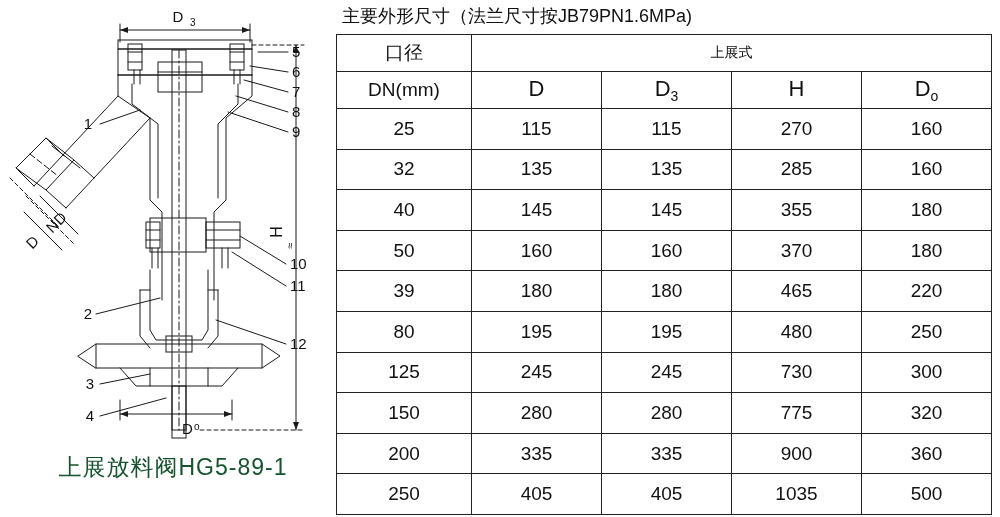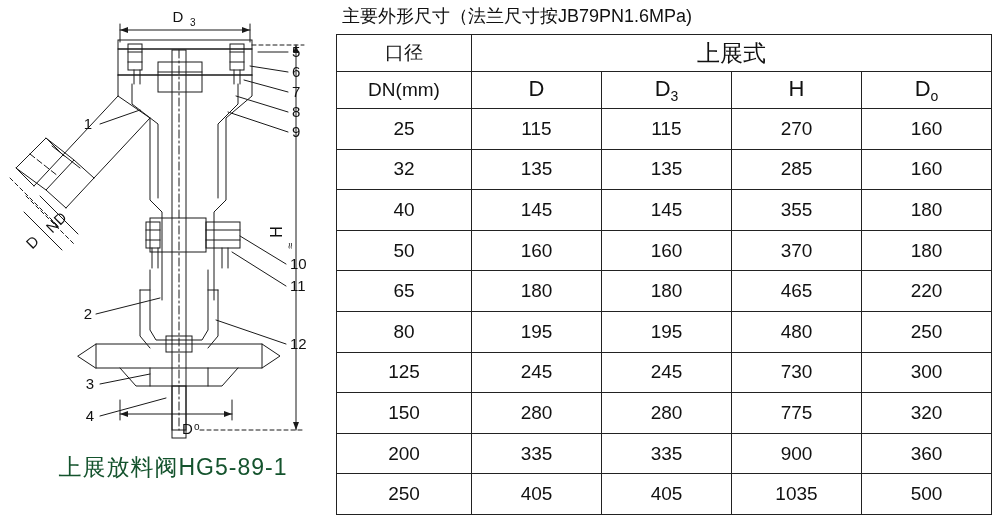--- a/index.html
+++ b/index.html
@@ -12,21 +12,21 @@
   .caption{position:absolute;left:18px;top:452px;width:310px;text-align:center;
            font-size:23px;color:#14532d;letter-spacing:1px;}
 
   
   #tablewrap{position:absolute;left:336px;top:0;width:539px;height:517px;}
   .tbl-title{font-size:18px;color:#111;padding:4px 0 6px 6px;white-space:nowrap;}
   table{border-collapse:collapse;table-layout:fixed;width:656px;}
   th,td{border:1px solid #222;text-align:center;color:#111;font-weight:normal;}
   .hdr-kj{height:34px;font-size:19px;font-family:Liberation Serif, serif;}
   .hdr-dn{height:34px;font-size:19px;}
-  .hdr-span{font-size:23px;}
+  .hdr-span{font-size:14px;}
   .colh{font-size:22px;height:34px;}
   .colh .sub{font-size:14px;vertical-align:sub;}
   td.cell{height:37.6px;font-size:19px;}
   .c0{width:132px;}
   .c1,.c2,.c3,.c4{width:131px;}
 </style>
 </head>
 <body>
 
 <div id="root">
@@ -216,21 +216,21 @@
           <td class="cell c4">180</td>
         </tr>
         <tr>
           <td class="cell c0">50</td>
           <td class="cell c1">160</td>
           <td class="cell c2">160</td>
           <td class="cell c3">370</td>
           <td class="cell c4">180</td>
         </tr>
         <tr>
-          <td class="cell c0">65</td>
+          <td class="cell c0">39</td>
           <td class="cell c1">180</td>
           <td class="cell c2">180</td>
           <td class="cell c3">465</td>
           <td class="cell c4">220</td>
         </tr>
         <tr>
           <td class="cell c0">80</td>
           <td class="cell c1">195</td>
           <td class="cell c2">195</td>
           <td class="cell c3">480</td>

